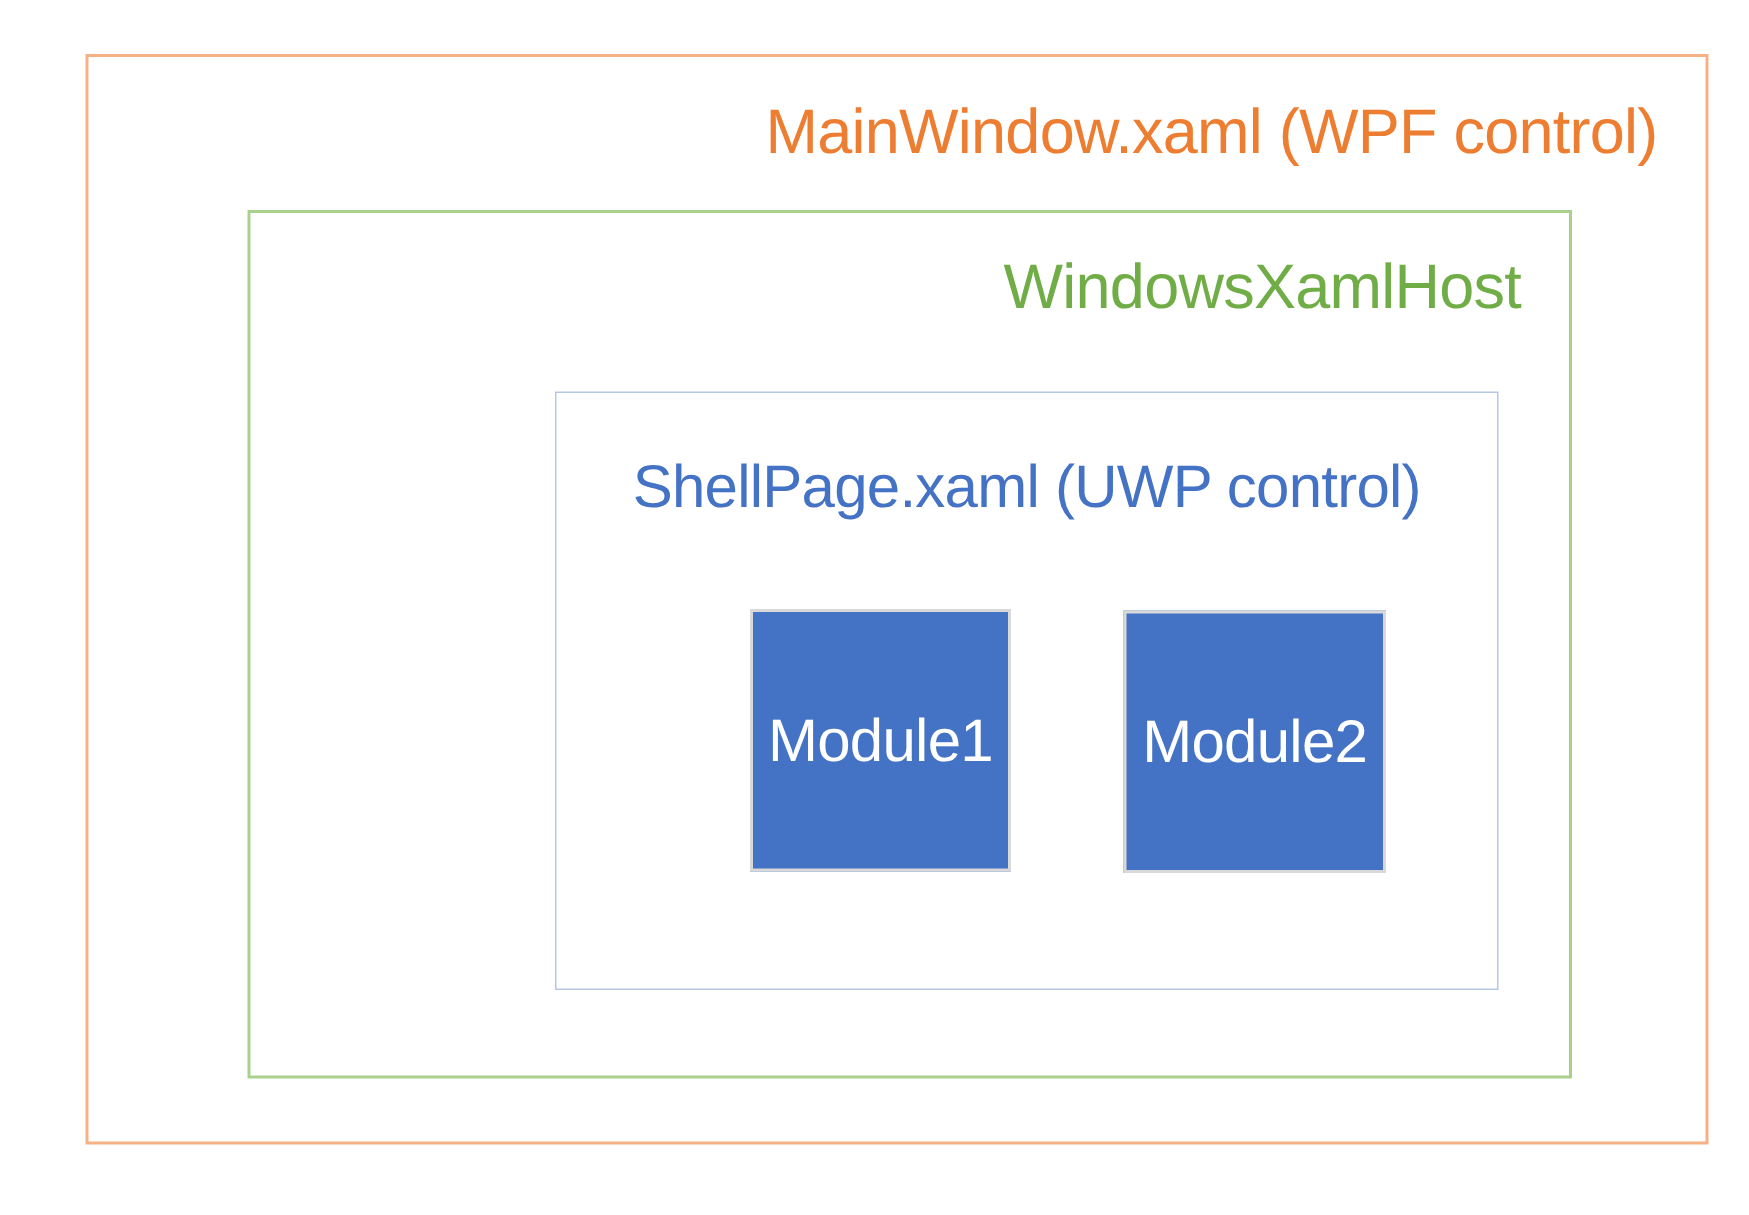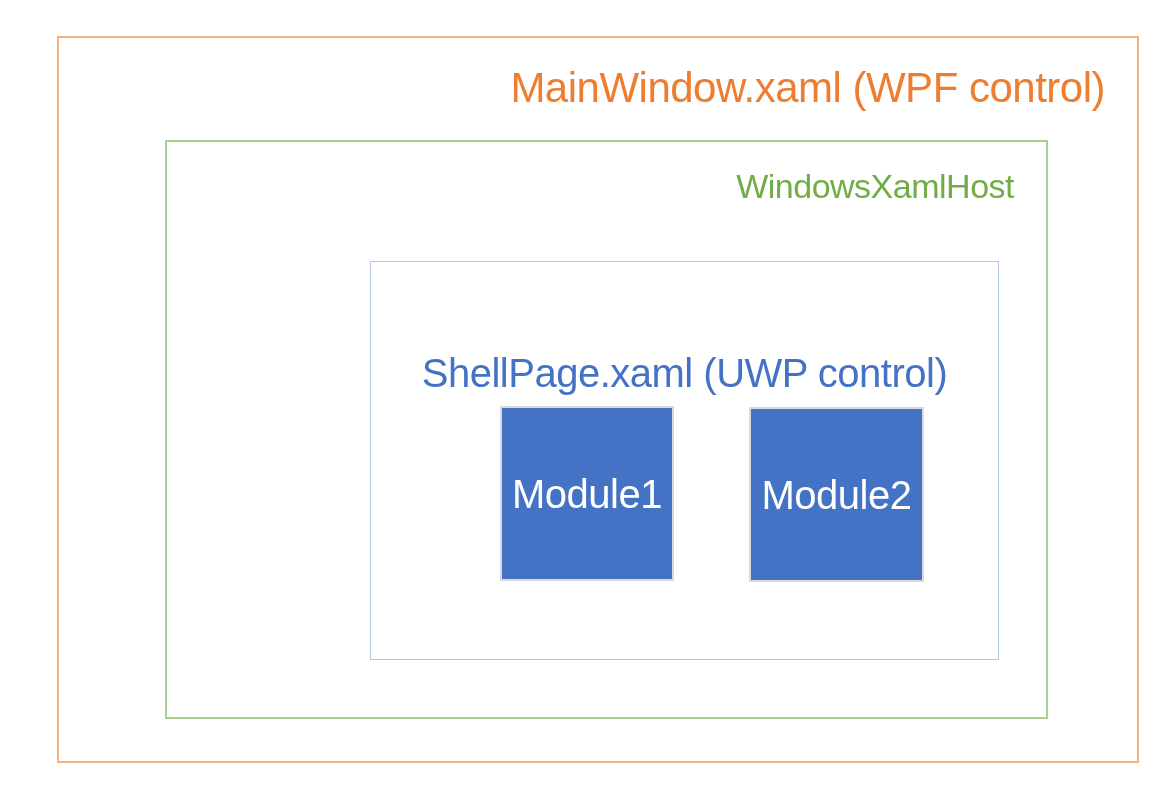--- a/index.html
+++ b/index.html
@@ -43,21 +43,21 @@
     letter-spacing: -0.5px;
     line-height: 1.15;
   }
   #label-main {
     right: 32px; top: 26px;
     font-size: 42px;
     color: #ED7D31;
   }
   #label-host {
     right: 32px; top: 25px;
-    font-size: 34px;
+    font-size: 42px;
     color: #70AD47;
   }
   #label-shell {
     left: 0; right: 0; top: 40px;
     text-align: center;
     font-size: 40px;
     color: #4472C4;
   }
   .module {
     position: absolute;
@@ -85,21 +85,21 @@
   <div class="box" id="box-main" style="border-color: rgb(245, 177, 131);">
 
     <div class="box-label" id="label-main" style="color: rgb(237, 125, 49); margin-left: 40px;">MainWindow.xaml (WPF control)</div>
 
     <div class="box" id="box-host" style="border-color: rgb(169, 209, 142);">
 
       <div class="box-label" id="label-host" style="color: rgb(112, 173, 71);">WindowsXamlHost</div>
 
       <div class="box" id="box-shell" style="border-color: rgb(180, 199, 231);">
 
-        <div class="box-label" id="label-shell" style="color: rgb(68, 114, 196); margin-top: 48px;">ShellPage.xaml (UWP control)</div>
+        <div class="box-label" id="label-shell" style="color: rgb(68, 114, 196);">ShellPage.xaml (UWP control)</div>
 
         <div class="module" id="module-1" style="background-color: rgb(68, 114, 196); border-color: rgb(217, 217, 217); color: rgb(255, 255, 255);">
           <span>Module</span>
           <span>1</span>
         </div>
 
         <div class="module" id="module-2" style="background-color: rgb(68, 114, 196); border-color: rgb(217, 217, 217); color: rgb(255, 255, 255);">
           <span>Module</span>
           <span>2</span>
         </div>

